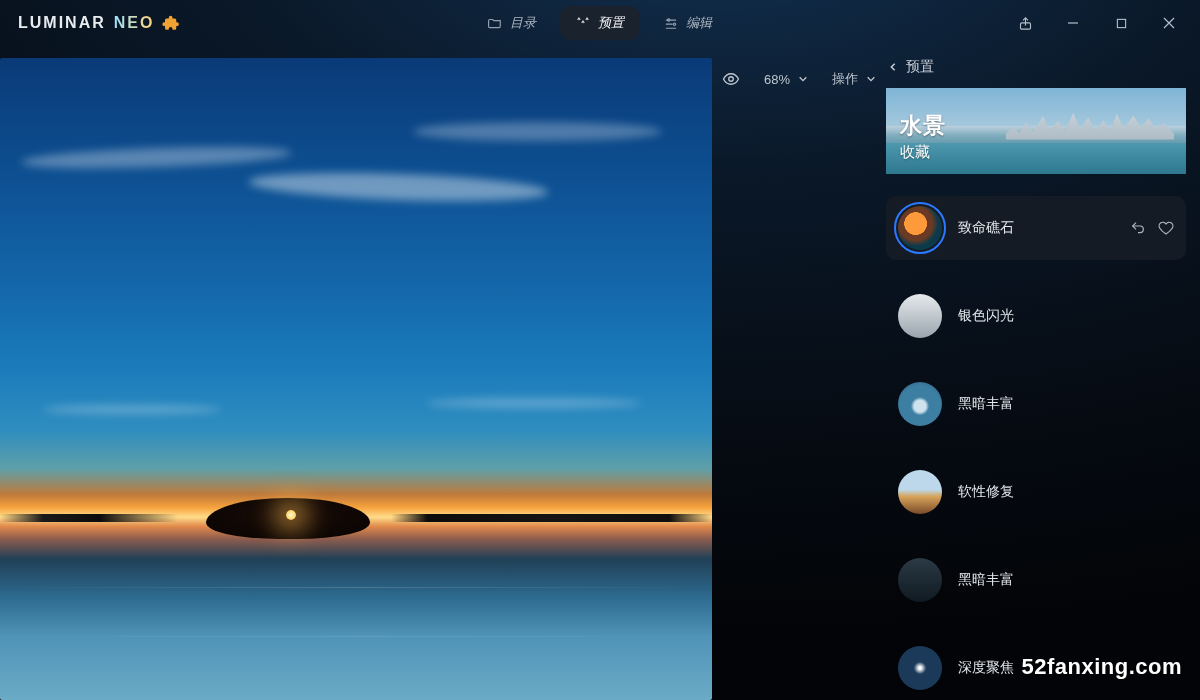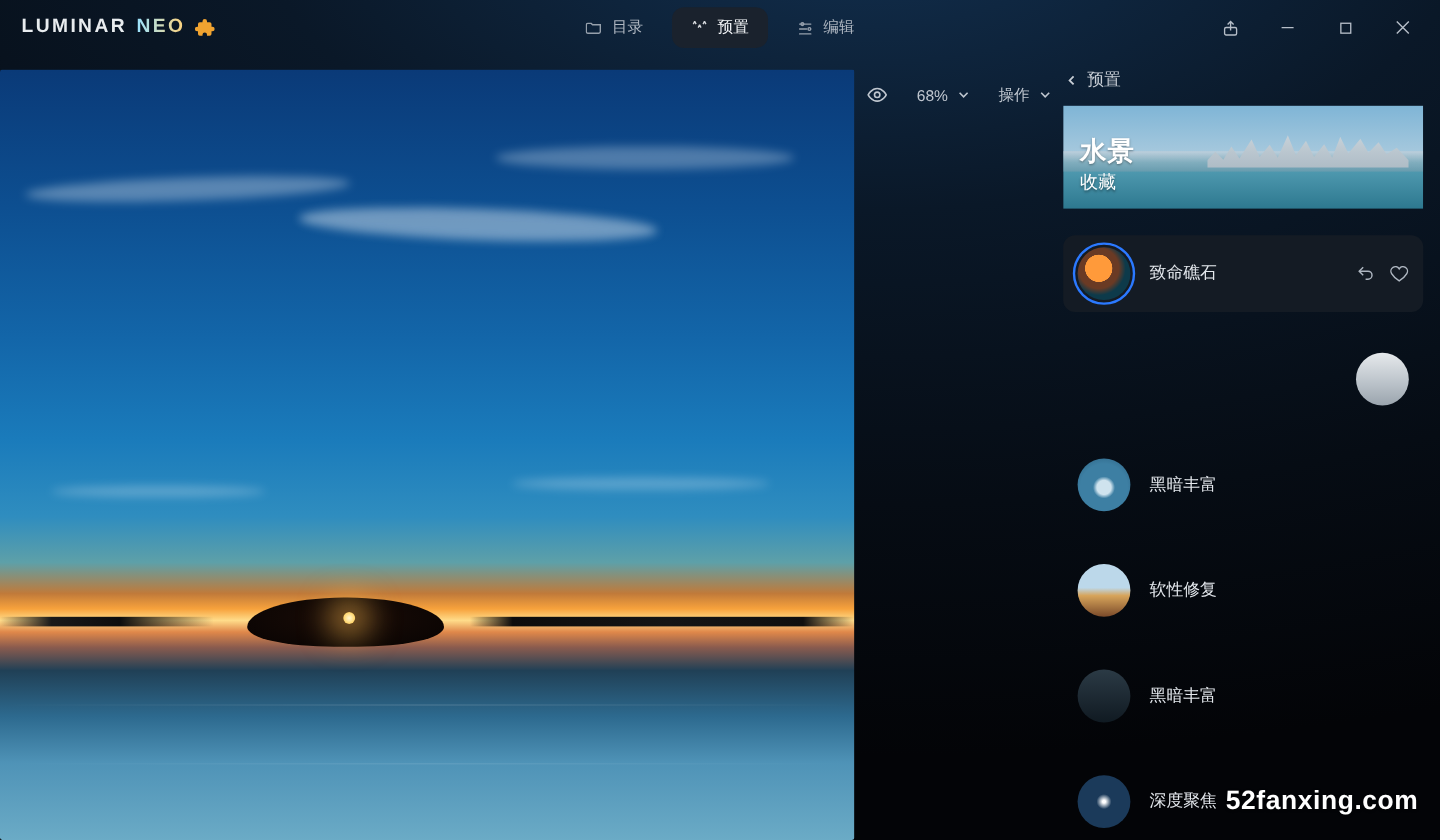--- a/index.html
+++ b/index.html
@@ -25,21 +25,21 @@
   }
   .logo .w { color: #e8ecef; }
   .logo .neo {
     background: linear-gradient(90deg, #9be3ff 0%, #ffd27a 100%);
     -webkit-background-clip: text; background-clip: text; color: transparent;
   }
   .puzzle { color: #f0a330; font-size: 18px; }
 
   .topnav {
     position: absolute; left: 50%; transform: translateX(-50%);
-    display: flex; align-items: flex-end; gap: 8px;
+    display: flex; align-items: flex-end; gap: 8px; font-style: italic;
   }
   .navbtn {
     display: flex; align-items: center; gap: 8px;
     color: #aeb6c0; font-size: 13px;
     padding: 8px 16px; border-radius: 10px;
     cursor: pointer;
   }
   .navbtn.active { background: #1a222d; color: #f4f6f9; }
   .navicon { opacity: .85; }
 
@@ -315,20 +315,21 @@
         <span>
           <svg width="16" height="16" viewBox="0 0 24 24" fill="none" stroke="currentColor" stroke-width="1.8">
               <path d="M12 21s-7-4.5-9.5-9A5.5 5.5 0 0 1 12 6a5.5 5.5 0 0 1 9.5 6C19 16.5 12 21 12 21Z"></path>
             </svg>
         </span>
       </div>
     </div>
 
     <div class="preset">
       <div class="swatch silver"></div>
+      <div class="name">银色闪光</div>
 
     </div>
 
     <div class="preset">
       <div class="swatch cold"></div>
       <div class="name">黑暗丰富</div>
 
     </div>
 
     <div class="preset">

